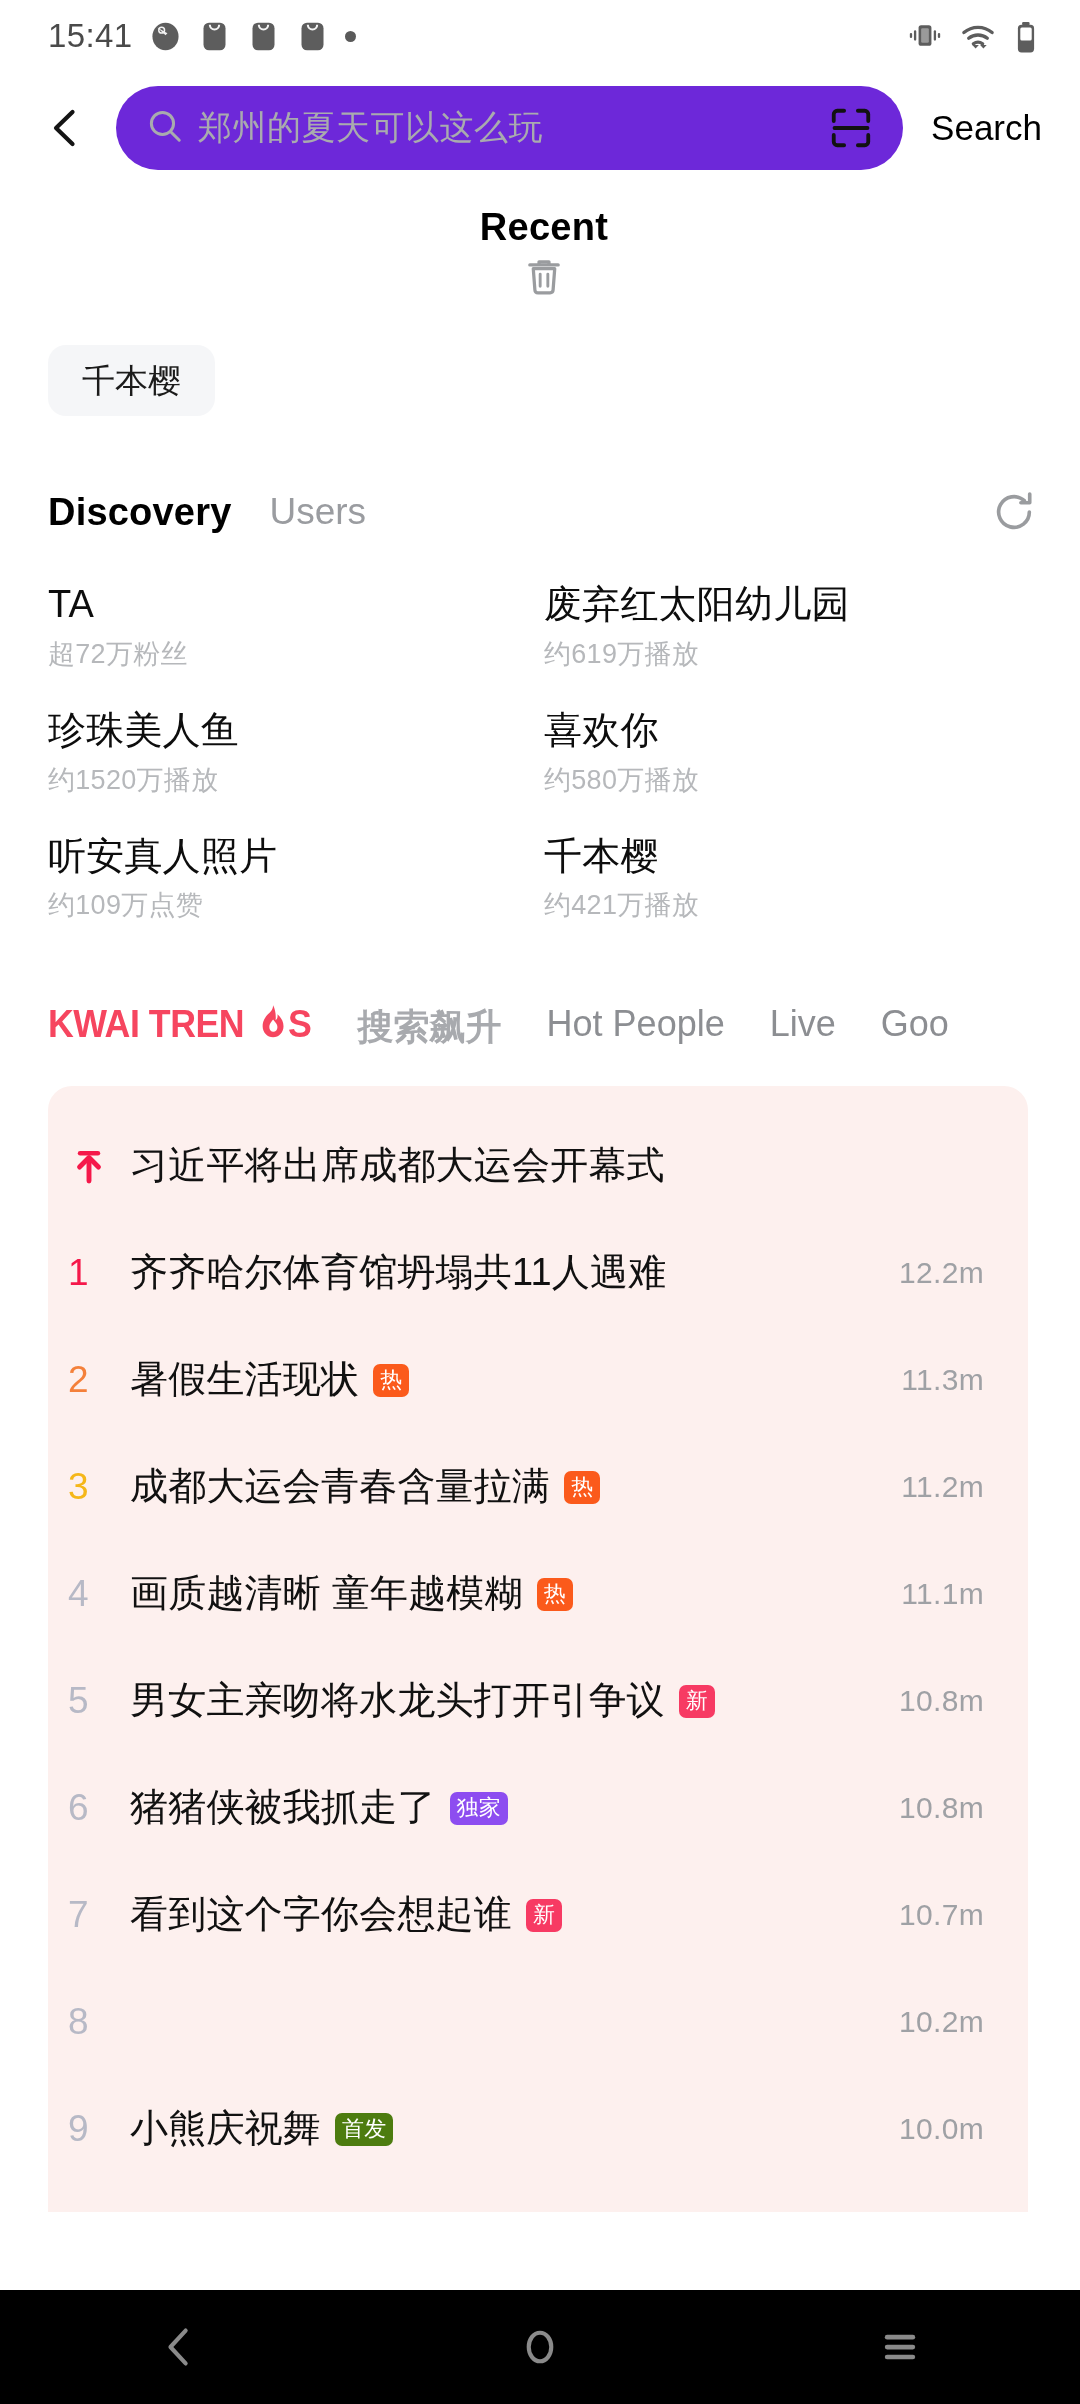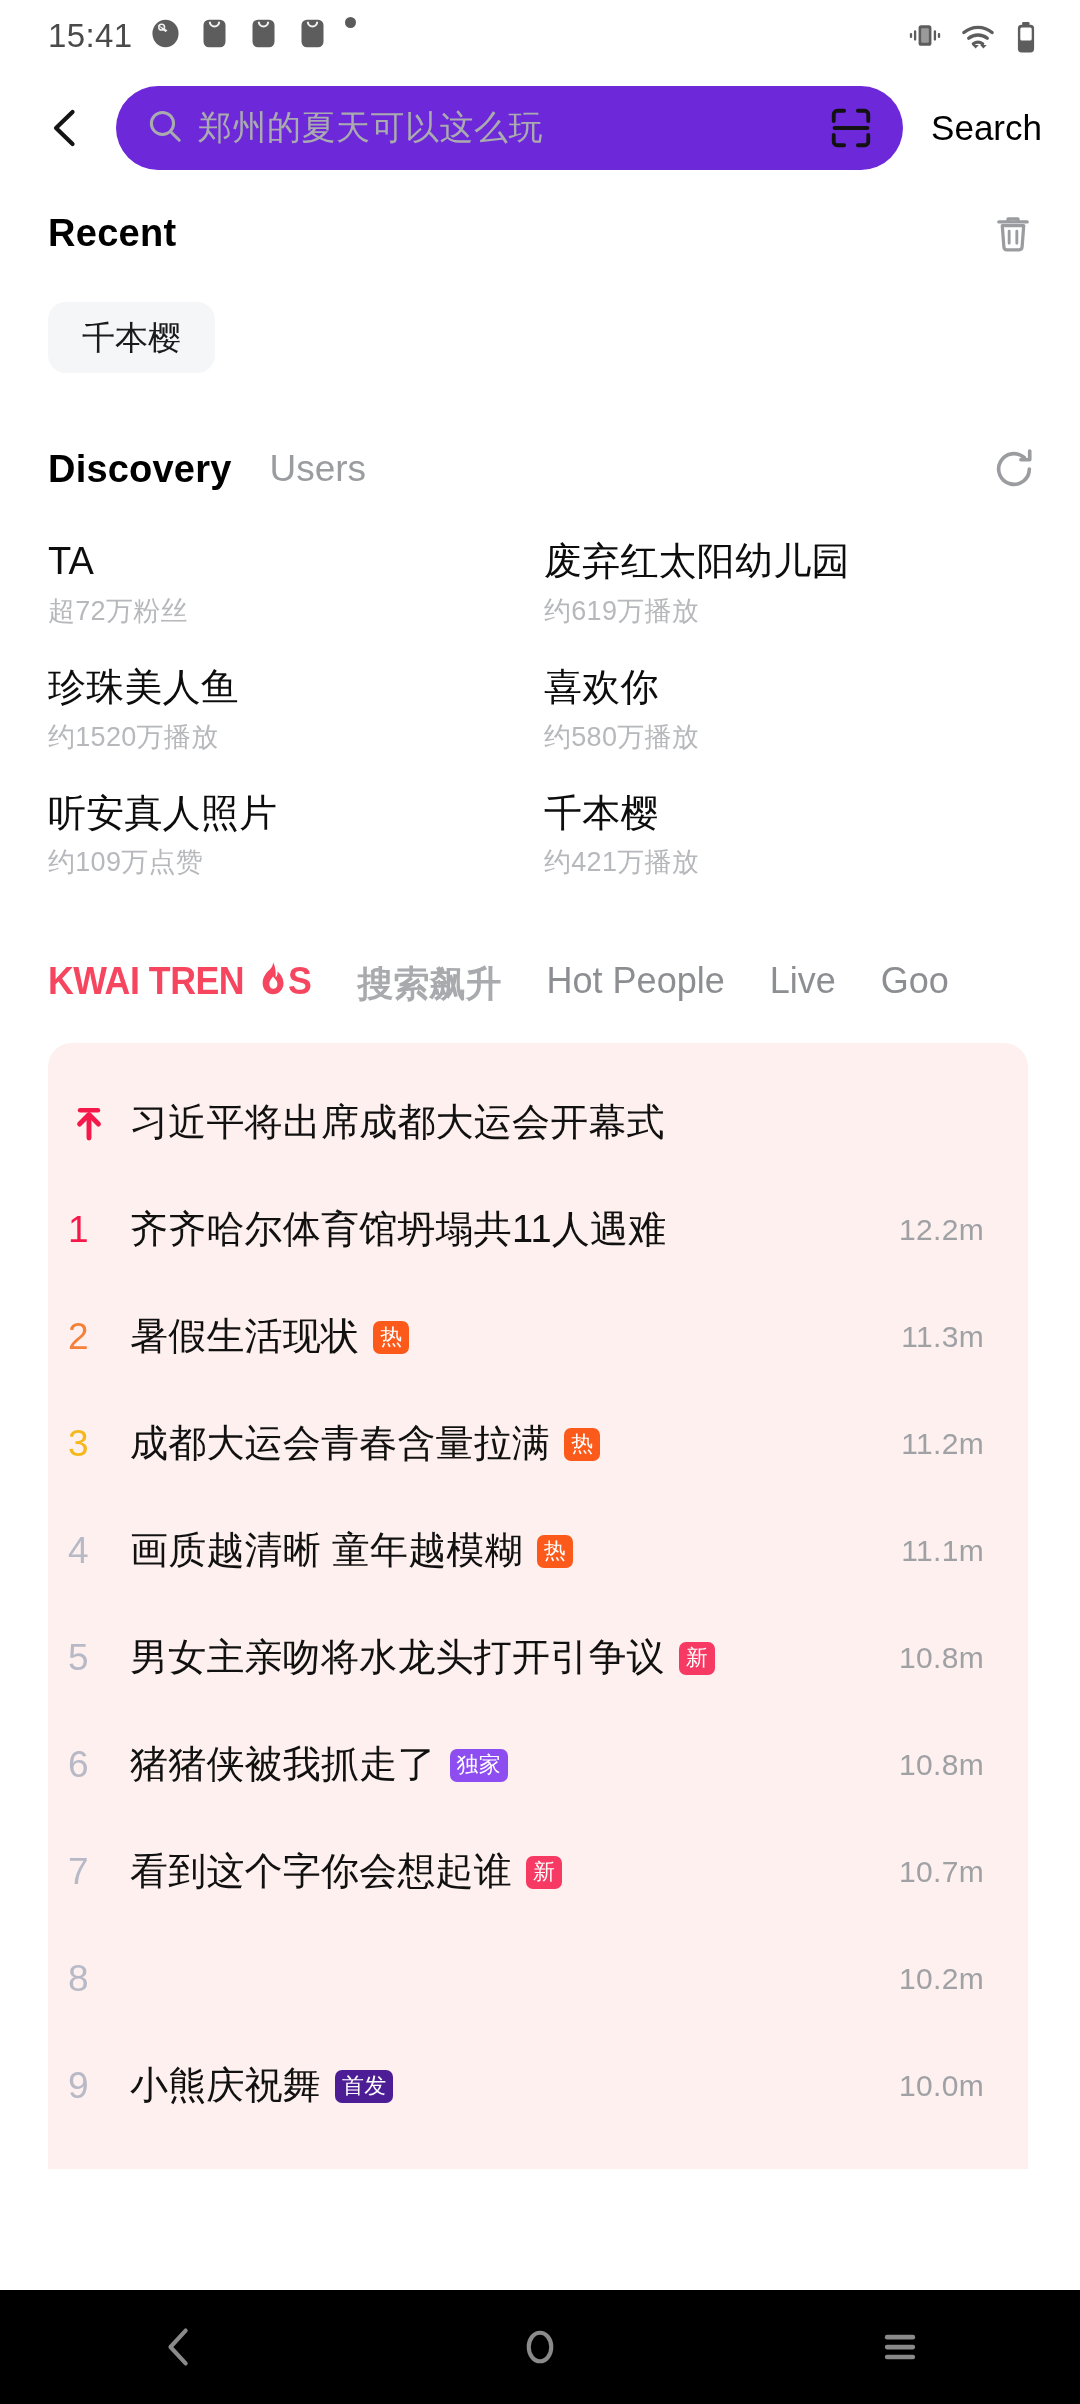--- a/index.html
+++ b/index.html
@@ -9,41 +9,41 @@
     font-family: "Liberation Sans", "DejaVu Sans", sans-serif;
     overflow: hidden;
   }
   .screen { position: relative; width: 1080px; height: 2404px; background: #fff; }
 
   
   .statusbar {
     height: 72px; display: flex; align-items: center;
     padding: 0 34px 0 48px; justify-content: space-between;
   }
-  .sb-left { display: flex; align-items: flex-start; gap: 16px; }
+  .sb-left { display: flex; align-items: center; gap: 16px; }
   .sb-time { font-size: 33px; color: #4a4a4a; letter-spacing: 0.4px; font-weight: 400; }
   .sb-ico { width: 33px; height: 33px; display: inline-block; }
   .sb-dot { width: 11px; height: 11px; border-radius: 50%; background: #5a5a5a; display:inline-block; }
   .sb-right { display: flex; align-items: center; gap: 20px; }
 
   
   .searchbar { display: flex; align-items: center; height: 112px; padding: 0 22px 0 34px; gap: 6px; }
   .back-btn { width: 64px; height: 64px; display: flex; align-items: center; justify-content: center; flex: none; }
   .search-field {
     flex: 1 1 auto; height: 84px; background: #6d28d9; border-radius: 42px;
     display: flex; align-items: center; padding: 0 26px 0 30px; gap: 14px;
     margin-left: 12px;
   }
   .search-ph { flex: 1; color: #a9abae; font-size: 34px; letter-spacing: 0.5px; }
   .scan-btn { width: 52px; height: 52px; flex: none; display:flex; align-items:center; justify-content:center; }
   .search-go { font-size: 35px; color: #000; font-weight: 400; padding: 0 16px 0 22px; white-space: nowrap; }
 
   
   .sec-recent { padding: 22px 40px 0 48px; }
-  .sec-head { display: flex; align-items: center; justify-content: space-between; }
+  .sec-head { display: flex; align-items: center; justify-content: space-between; flex-direction: column; }
   .sec-title { font-size: 38px; font-weight: 700; color: #000; letter-spacing: .3px; }
   .trash-btn { width: 54px; height: 54px; display:flex; align-items:center; justify-content:center; }
   .chips { display: flex; gap: 22px; margin-top: 42px; flex-wrap: wrap; }
   .chip {
     background: #f5f6f8; border-radius: 18px; padding: 19px 34px;
     font-size: 33px; color: #1b1b1b; line-height: 1;
   }
 
   
   .sec-disc { padding: 70px 40px 0 48px; }
@@ -85,21 +85,21 @@
   .rank-icon { width: 62px; flex: none; display: flex; align-items: center; }
   .tname { font-size: 38px; color: #111; letter-spacing: .2px; display:flex; align-items:center; gap: 14px; }
   .badge {
     font-size: 22px; color: #fff; border-radius: 7px;
     padding: 5px 7px 6px 7px; line-height: 1; font-weight: 400;
     display: inline-block; position: relative; top: 1px;
   }
   .b-hot { background: #fb5a1b; }
   .b-new { background: #f73a63; }
   .b-exc { background: #8d4df0; }
-  .b-first { background: #4c1d95; }
+  .b-first { background: #4d7c0f; }
   .theat { margin-left: auto; font-size: 30px; color: #9fa1a5; letter-spacing: .3px; }
 
   
   .navbar {
     position: absolute; left: 0; bottom: 0; width: 1080px; height: 114px;
     background: #000; display: flex; align-items: center; justify-content: space-around;
   }
   .nav-btn { width: 140px; height: 114px; display: flex; align-items: center; justify-content: center; }
 </style>
 </head>

